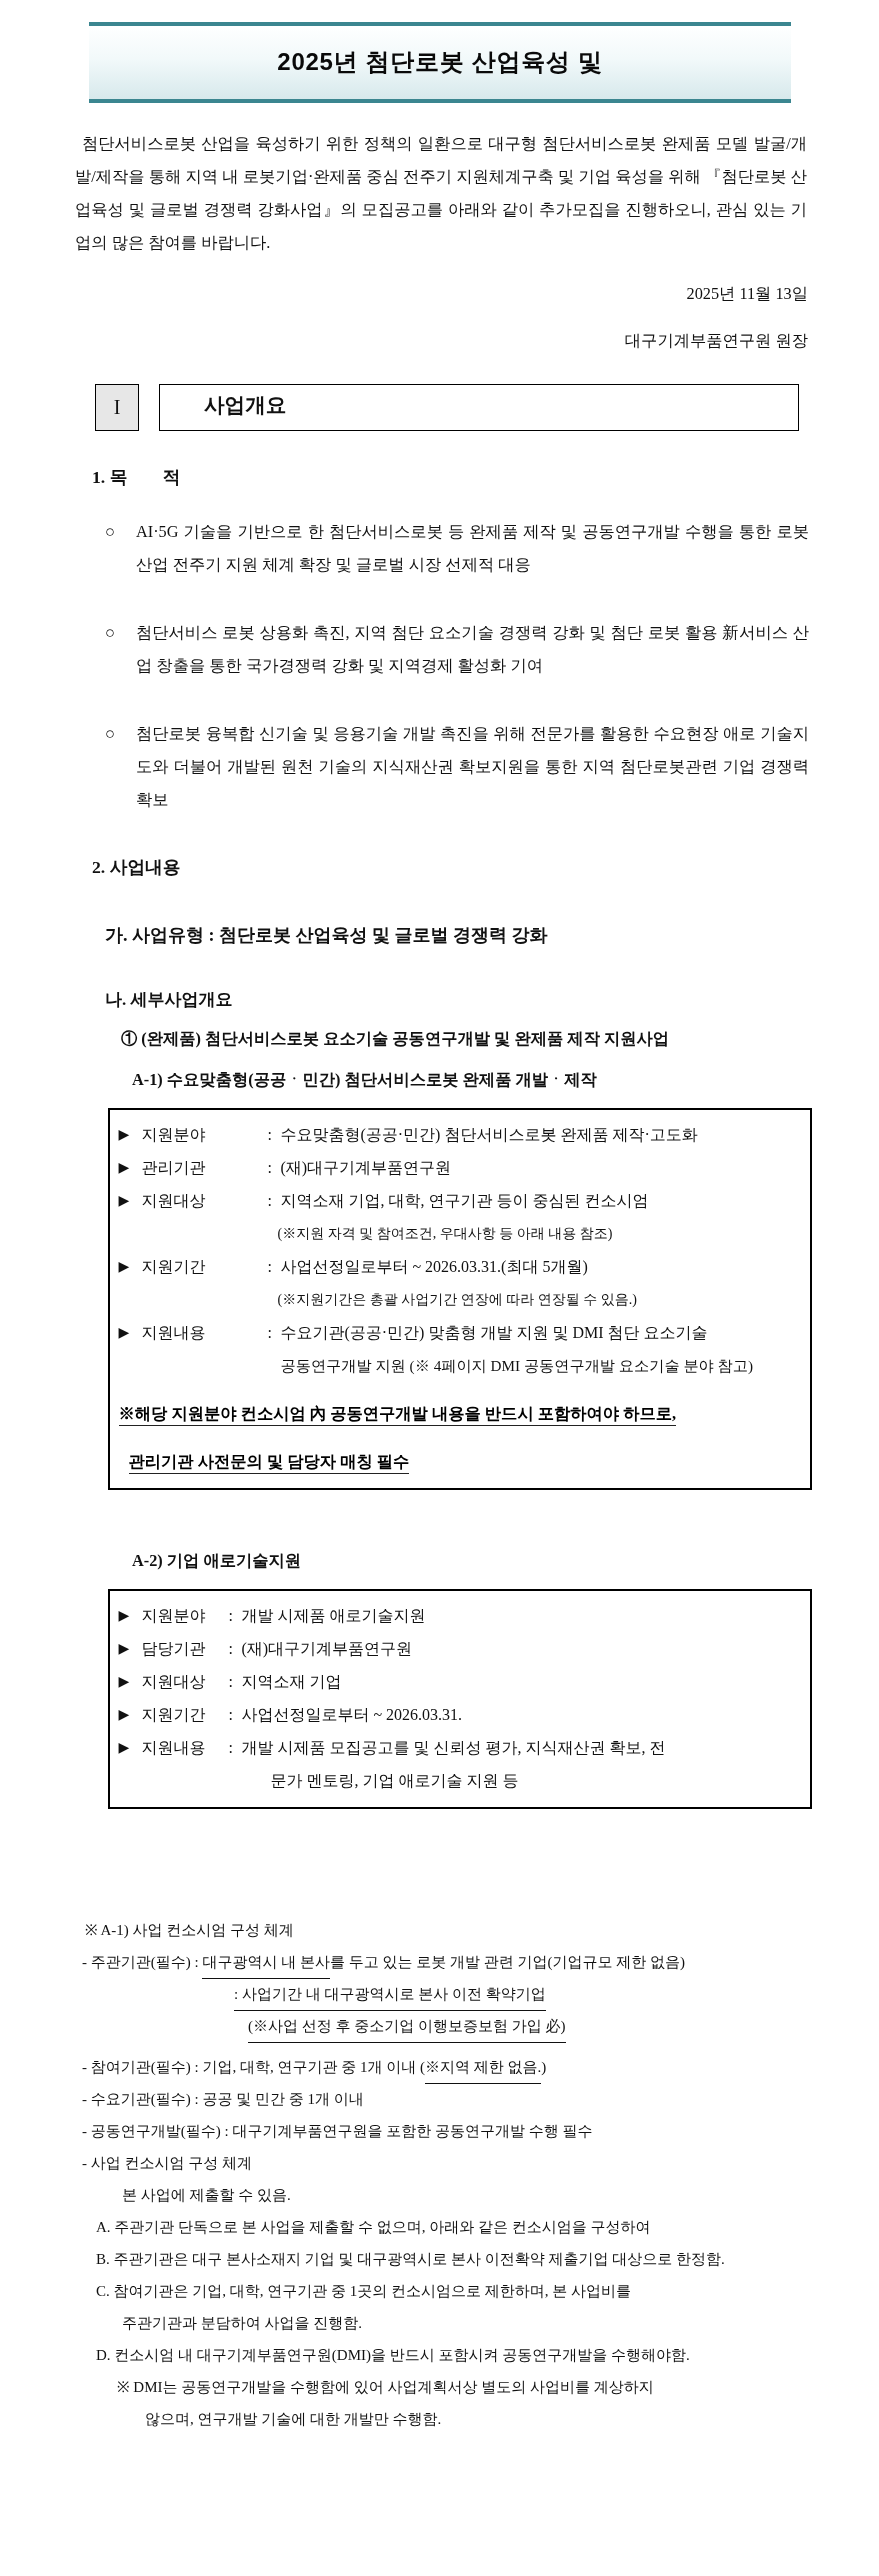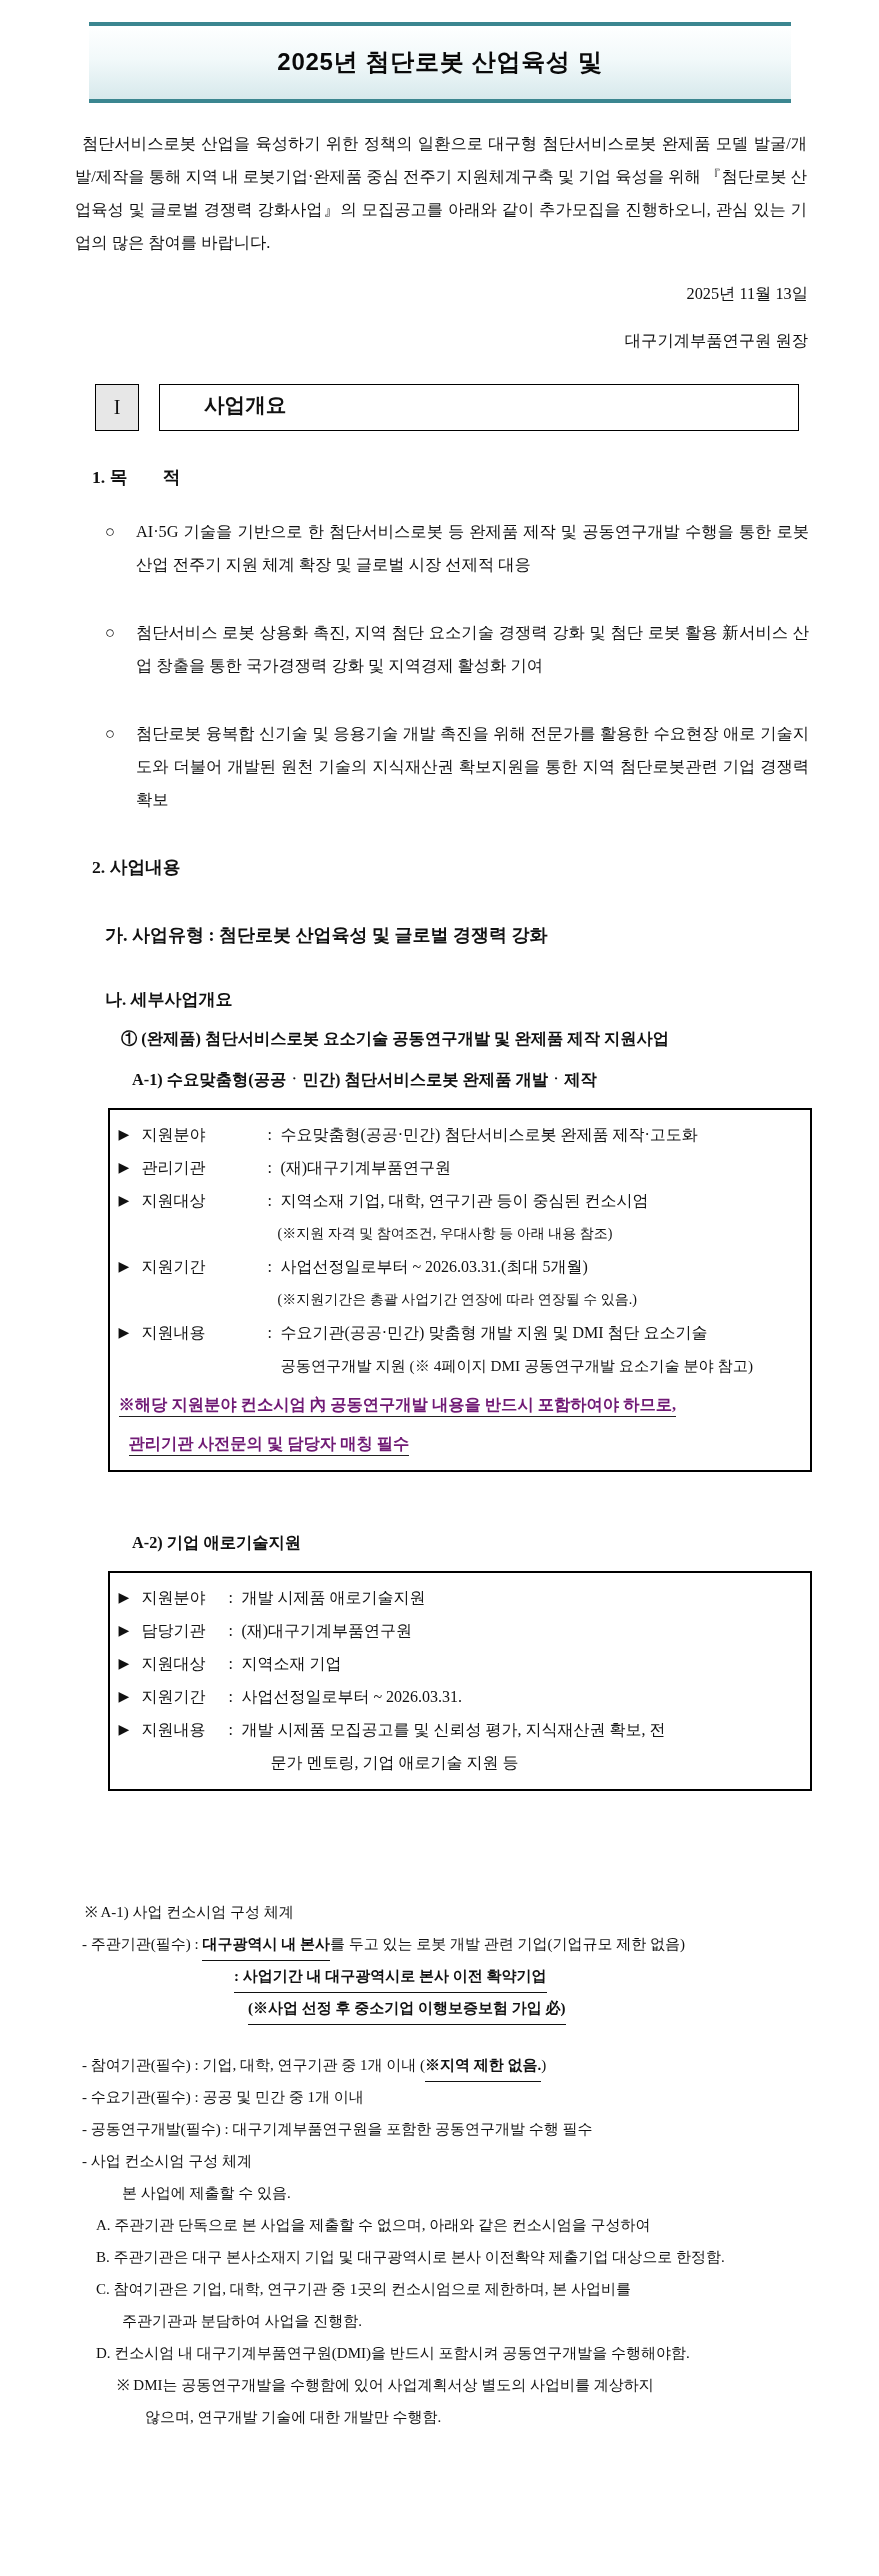--- a/index.html
+++ b/index.html
@@ -76,36 +76,36 @@
   .spec-box .row{display:flex;line-height:33px;font-size:16px;}
   .spec-box .marker{width:23px;flex:none;font-size:14px;}
   .spec-box .label{flex:none;}
   .a1-box .label{width:126px;}
   .a2-box .label{width:87px;}
   .spec-box .colon{flex:none;margin-right:8.5px;}
   .spec-box .value{flex:1;word-break:break-all;}
   .spec-box .row-note{padding-left:159px;font-size:14px;line-height:33px;}
   .spec-box .row-cont{padding-left:162px;font-size:15.2px;line-height:33px;word-break:break-all;}
   .a2-box .row-cont{padding-left:152px;font-size:16px;}
-  .red-line{color:#701a75;font-weight:bold;font-size:16.3px;line-height:33px;margin-top:6px;}
+  .red-line{color:#000000;font-weight:bold;font-size:16.3px;line-height:33px;margin-top:15px;}
   .red-line > span{border-bottom:1.4px solid #222;padding-bottom:1.4px;}
   .red-line.indent{padding-left:10px;}
   
   .consortium{margin-top:105px;font-size:15px;}
   .c-line{line-height:32px;word-break:break-all;}
-  .bu{font-weight:bold;border-bottom:1.4px solid #111;padding-bottom:8px;}
+  .bu{font-weight:normal;border-bottom:1.4px solid #111;padding-bottom:8px;}
   .ml120{margin-left:85px;}
   .ml115{margin-left:82px;}
   .ml330{margin-left:234px;}
   .ml350{margin-left:248px;}
   .ml135{margin-left:96px;}
   .ml172{margin-left:122px;}
   .ml165{margin-left:117px;}
   .ml205{margin-left:145px;}
-  .gap-top{margin-top:25px;}
+  .gap-top{margin-top:9px;}
 </style>
 </head>
 <body>
 
 <div class="page">
 
   <div class="title-box">
     <div class="title-line">2025년 첨단로봇 산업육성 및</div>
   </div>
 

